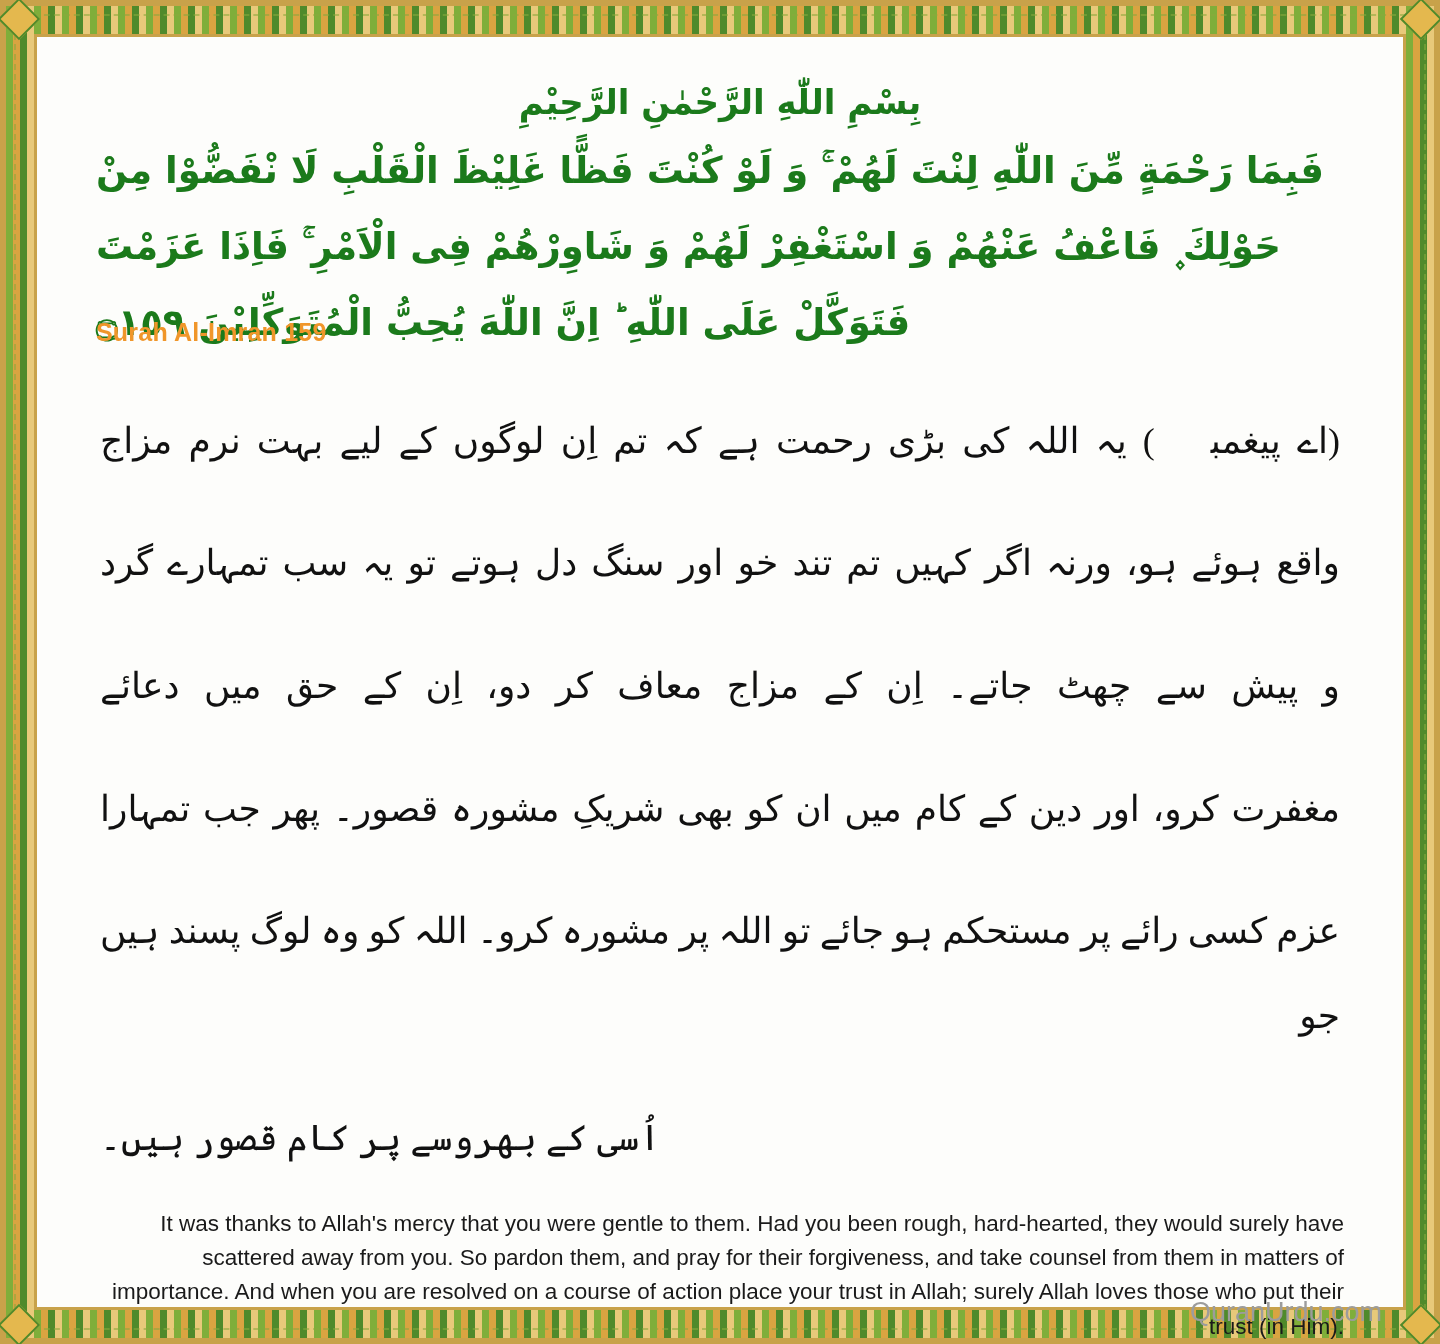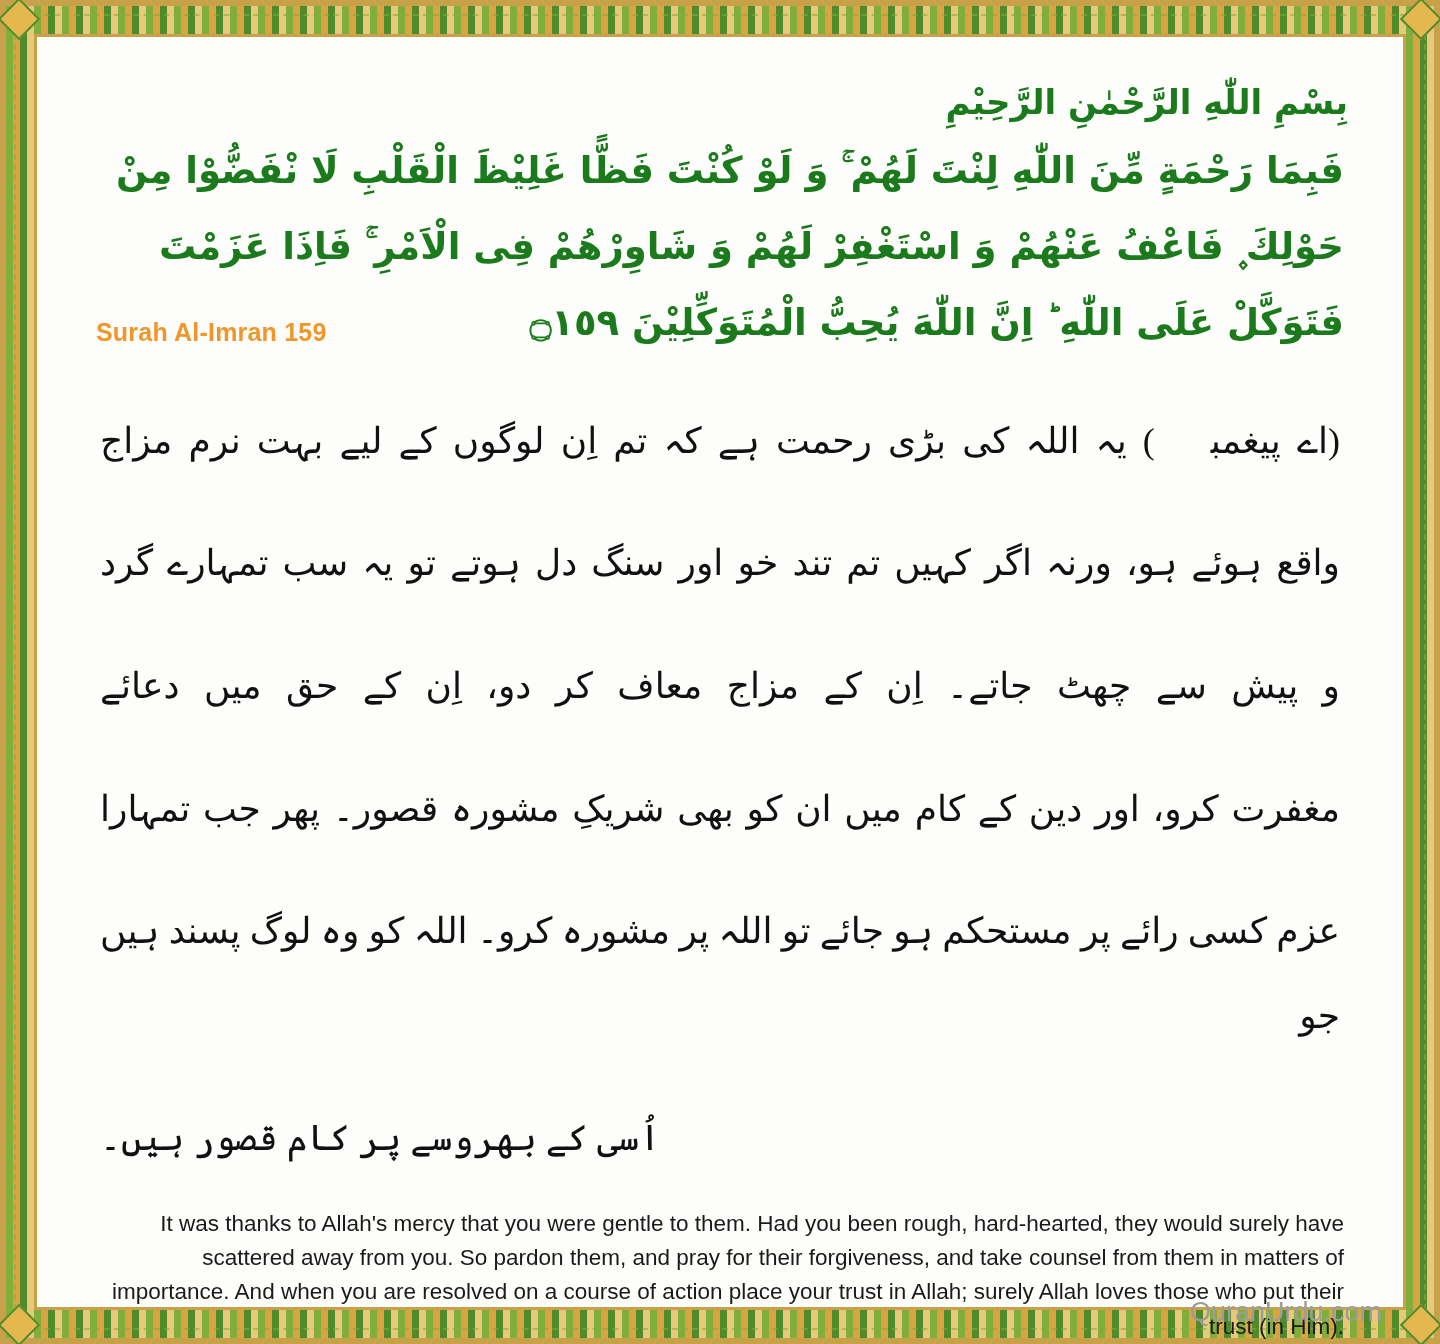--- a/index.html
+++ b/index.html
@@ -151,32 +151,33 @@
 
   
   .content {
     position: absolute;
     top: 44px; left: 44px; right: 44px; bottom: 44px;
     padding: 26px 48px 10px 48px;
     box-sizing: border-box;
   }
 
   .bismillah {
+    text-align: center;
     color: #1b7a1b;
     font-family: "DejaVu Sans", "Liberation Sans", sans-serif;
     font-size: 34px;
     line-height: 1.45;
     direction: rtl;
     margin: 8px 0 6px 0;
     font-weight: bold;
   }
 
   .arabic {
     direction: rtl;
-    text-align: right;
+    text-align: left;
     color: #1b7a1b;
     font-family: "DejaVu Sans", "Liberation Sans", sans-serif;
     font-size: 37px;
     font-weight: bold;
     line-height: 2.05;
     letter-spacing: 0.5px;
     padding: 0 4px;
   }
 
   .surah-label {

